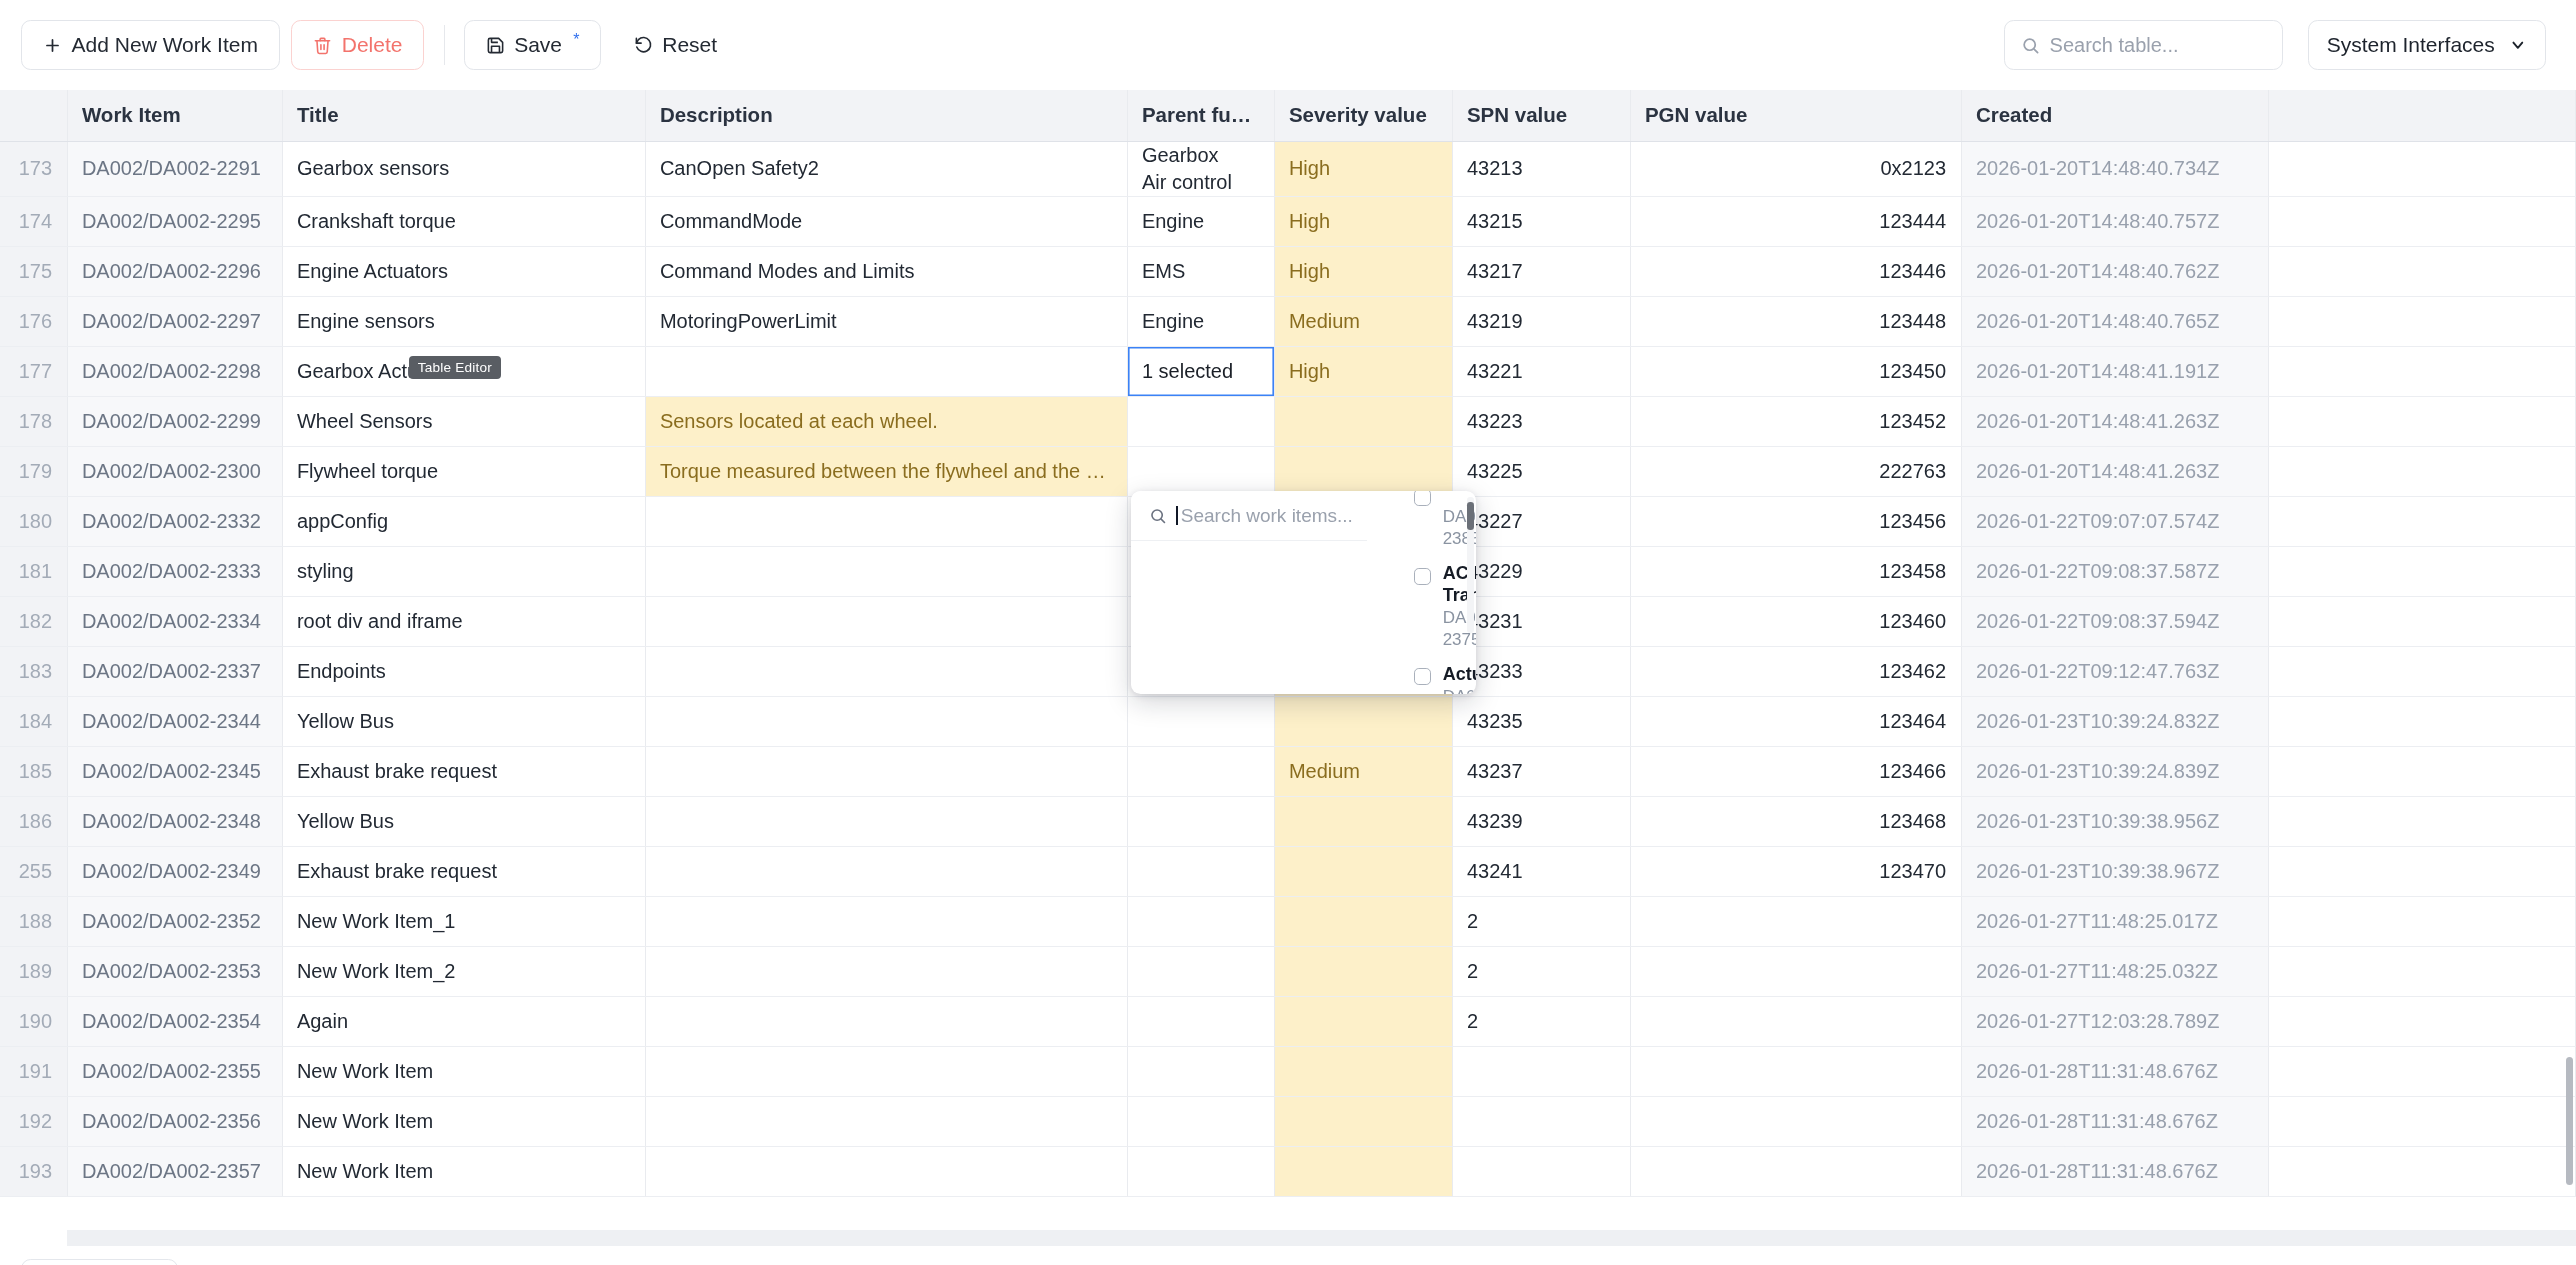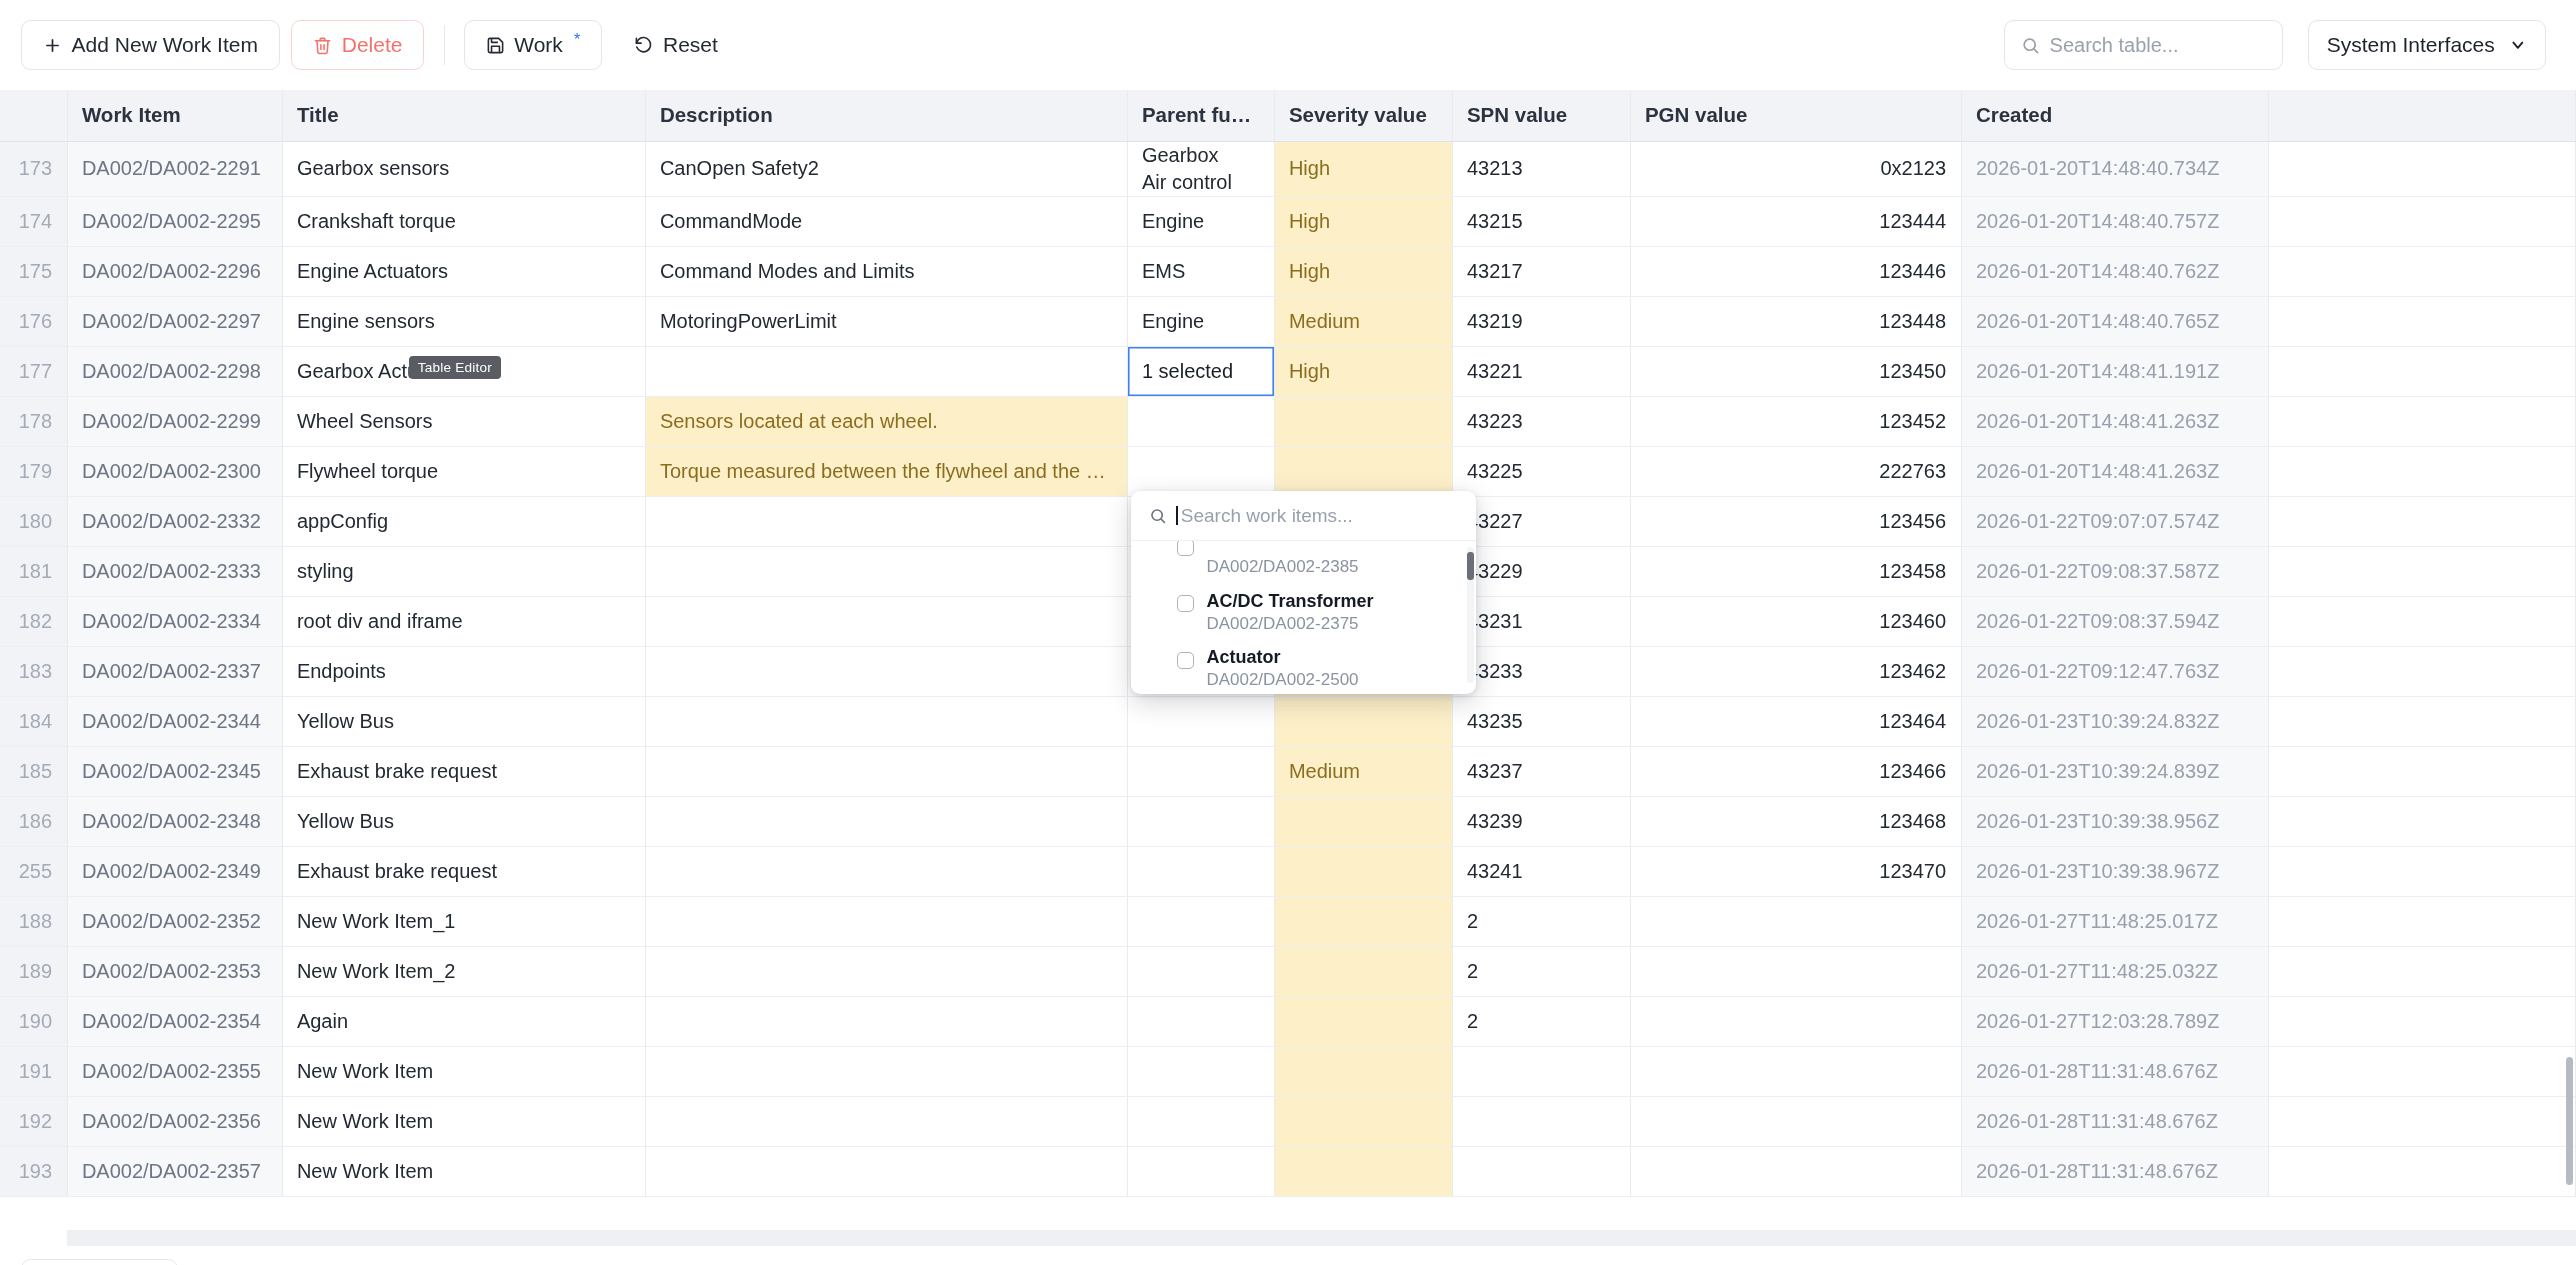--- a/index.html
+++ b/index.html
@@ -106,21 +106,21 @@
     white-space: nowrap; z-index: 30; letter-spacing:0.2px;
   }
 
   
   #wi-dropdown {
     position: absolute; left: 1131px; top: 401px;
     width: 345px; height: 203px;
     background: #ffffff; border-radius: 9.6px;
     box-shadow: 0 8px 27px rgba(17,24,39,.18), 0 1.6px 6.4px rgba(17,24,39,.10);
     z-index: 40; overflow: hidden;
-    display: flex; flex-direction: column;
+    display: flex; flex-direction: row;
   }
   #dd-search {
     height: 50px; flex: none; display: flex; align-items: center; gap: 9.6px;
     padding: 0 14.4px 0 17.7px; border-bottom: 0.8px solid #eef0f3; background:#fff;
   }
   #dd-search .caret {
     width: 1.6px; height: 19px; background: #111827; flex: none; margin-right: -6.4px;
   }
   #dd-search .ph { font-size: 19px; color: #9aa1ad; }
   #dd-list { flex: 1; position: relative; overflow: hidden; padding: 0 6.4px; margin-left: 32px; }
@@ -194,21 +194,21 @@
     <div class="tb-sep"></div>
 
     <button class="tb-btn">
       <span class="icon">
         <svg width="19" height="19" viewBox="0 0 24 24" fill="none" stroke="#242a33" stroke-width="2" stroke-linejoin="round">
             <path d="M19 21H5a2 2 0 0 1-2-2V5a2 2 0 0 1 2-2h11l5 5v11a2 2 0 0 1-2 2z"></path>
             <polyline points="17 21 17 13 7 13 7 21"></polyline>
             <polyline points="7 3 7 8 15 8"></polyline>
           </svg>
       </span>
-      <span>Work</span>
+      <span>Save</span>
       <span class="save-star">*</span>
     </button>
 
     <button class="tb-btn plain">
       <span class="icon">
         <svg width="19" height="19" viewBox="0 0 24 24" fill="none" stroke="#242a33" stroke-width="2" stroke-linecap="round" stroke-linejoin="round">
             <polyline points="3 3 3 9 9 9"></polyline>
             <path d="M3.5 14a9 9 0 1 0 2.1-9.4L3 9"></path>
           </svg>
       </span>

